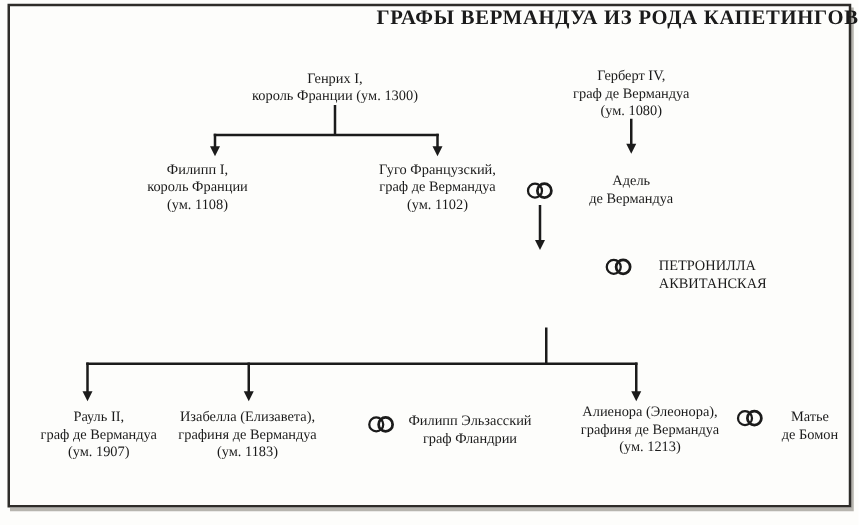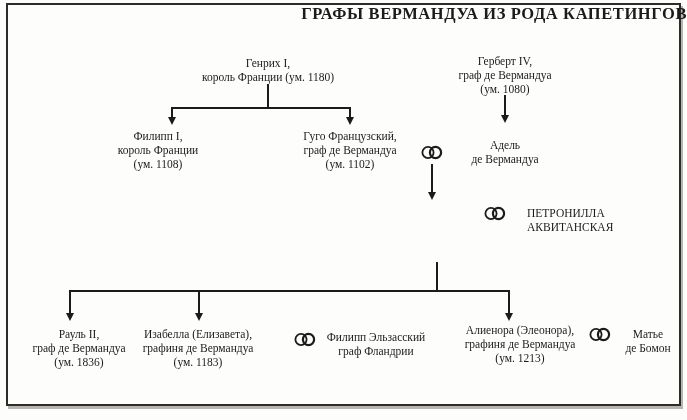--- a/index.html
+++ b/index.html
@@ -35,21 +35,21 @@
 </head>
 <body>
 
 <div id="stage">
 
   <div class="frame"></div>
 
   <div class="diagram-title">ГРАФЫ ВЕРМАНДУА ИЗ РОДА КАПЕТИНГОВ</div>
 
   <div class="person" style="left:178px;top:56px;width:180px;">Генрих I,
-король Франции (ум. 1180)</div>
+король Франции (ум. 1300)</div>
   <div class="person" style="left:440px;top:54px;width:130px;">Герберт IV,
 граф де Вермандуа
 (ум. 1080)</div>
 
   <div class="vline" style="left:267px;top:84px;height:24px;"></div>
   <div class="hline" style="left:171px;top:107px;width:180px;"></div>
   <div class="arrow" style="left:171px;top:107px;height:11px;"></div>
   <div class="arrow" style="left:349px;top:107px;height:11px;"></div>
 
   <div class="arrow" style="left:504px;top:95px;height:21px;"></div>
@@ -81,21 +81,21 @@
 АКВИТАНСКАЯ</div>
 
   <div class="vline" style="left:436px;top:262px;height:29px;"></div>
   <div class="hline" style="left:69px;top:290px;width:441px;"></div>
   <div class="arrow" style="left:69px;top:290px;height:24px;"></div>
   <div class="arrow" style="left:198px;top:290px;height:24px;"></div>
   <div class="arrow" style="left:508px;top:290px;height:24px;"></div>
 
   <div class="person" style="left:18px;top:327px;width:122px;">Рауль II,
 граф де Вермандуа
-(ум. 1836)</div>
+(ум. 1907)</div>
   <div class="person" style="left:124px;top:327px;width:148px;">Изабелла (Елизавета),
 графиня де Вермандуа
 (ум. 1183)</div>
   <span class="rings" style="left:293px;top:332px;">
     <svg width="24" height="15" viewBox="0 0 24 15">
       <circle cx="8" cy="7.5" r="5.6" fill="none" stroke="#1b1b1b" stroke-width="1.8"></circle>
       <circle cx="15.5" cy="7.5" r="5.6" fill="none" stroke="#1b1b1b" stroke-width="2.2"></circle>
     </svg>
   </span>
   <div class="person" style="left:314px;top:330px;width:124px;">Филипп Эльзасский

